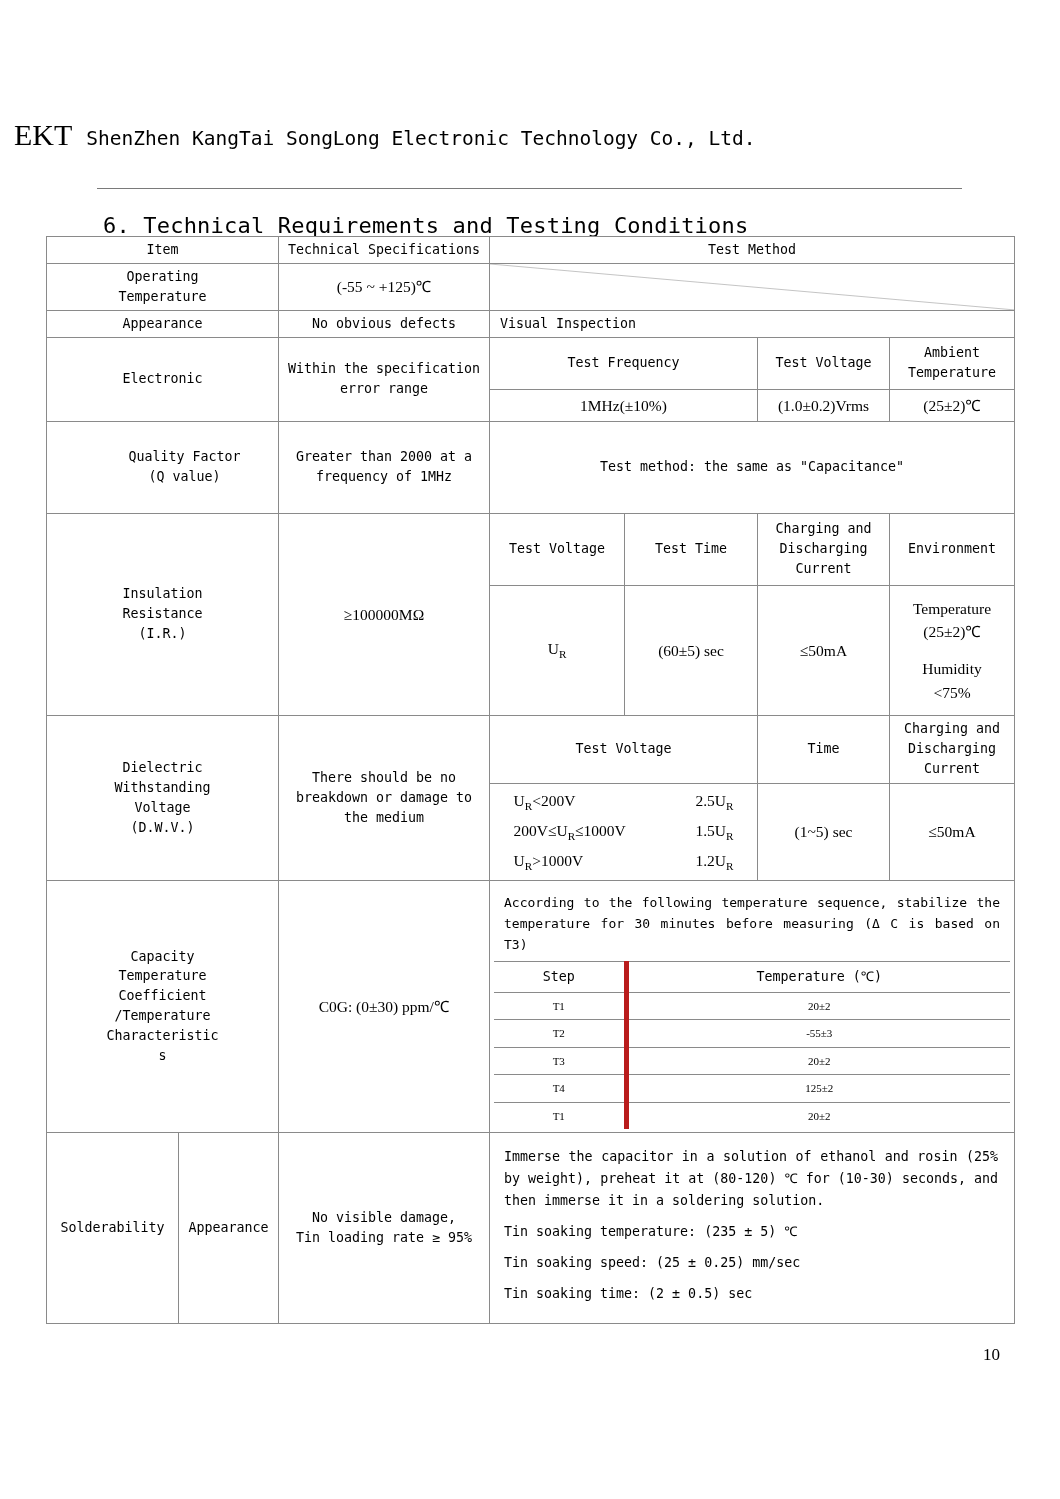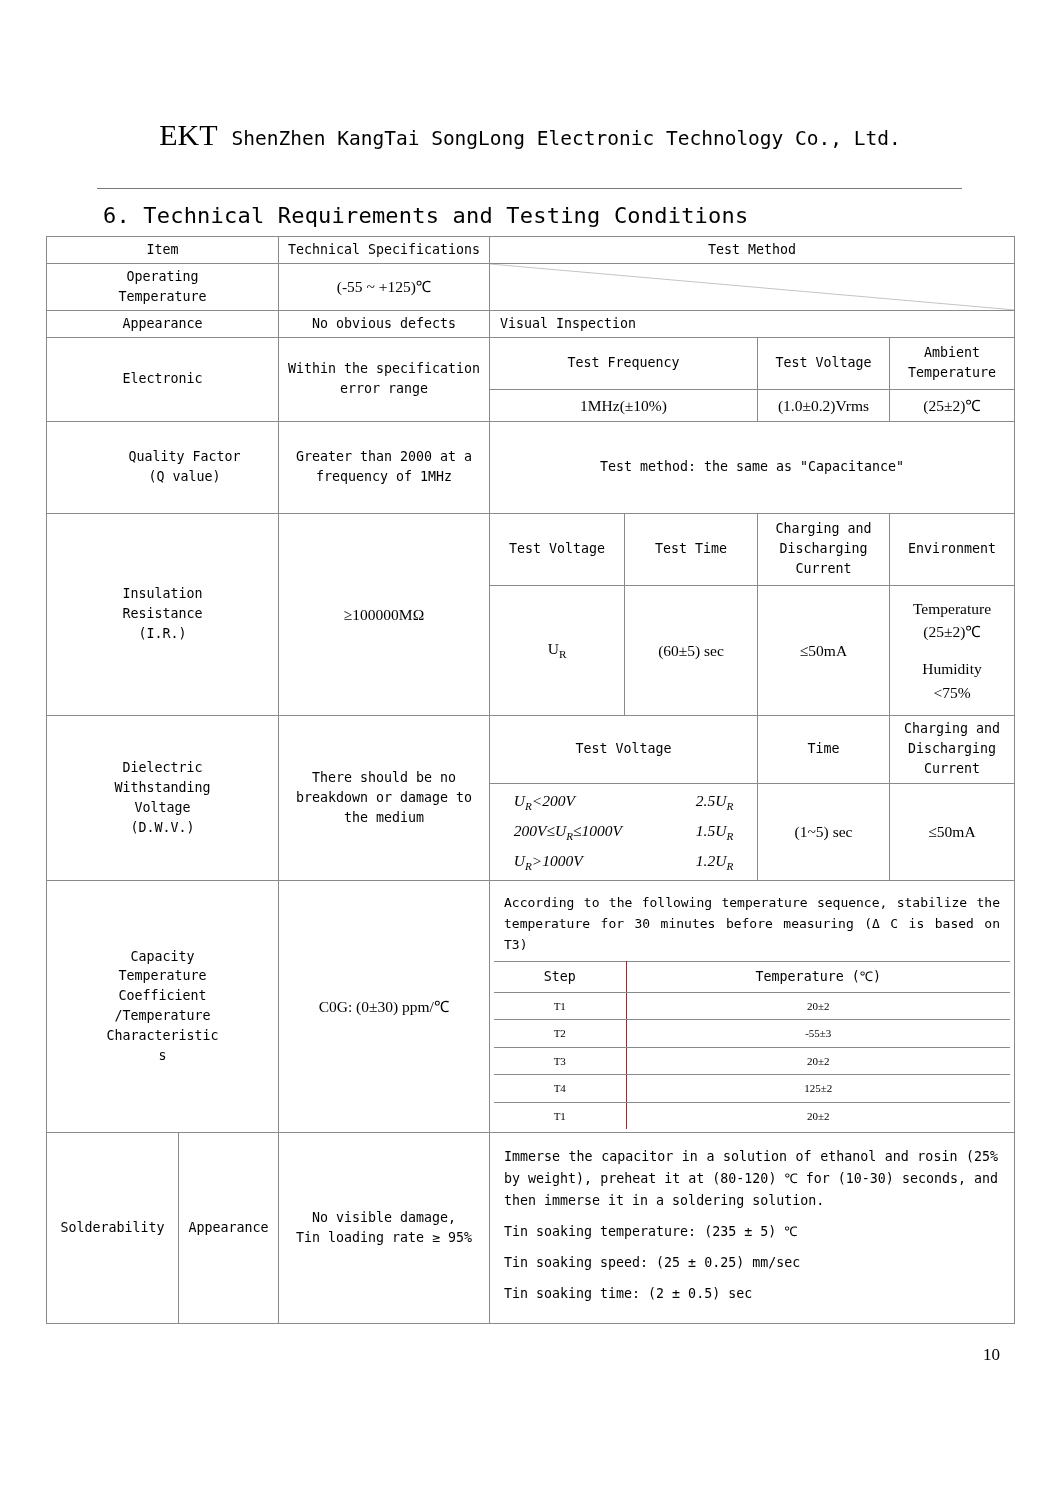--- a/index.html
+++ b/index.html
@@ -13,21 +13,21 @@
     position: relative;
     font-family: "Liberation Serif", serif;
     color: #000000;
   }
 
   
   .page-header {
     position: absolute;
     left: 0; top: 118px;
     width: 1060px;
-    text-align: center;
+    padding-left: 14px;
   }
   .brand-row {
     display: inline-block;
     white-space: nowrap;
   }
   .brand-mark {
     font-family: "Liberation Serif", serif;
     font-size: 30px;
     letter-spacing: 0px;
     vertical-align: baseline;
@@ -43,21 +43,21 @@
     position: absolute;
     left: 97px; top: 188px;
     width: 865px;
     height: 1px;
     background: #7a7a7a;
   }
 
   
   .section-title {
     position: absolute;
-    left: 103px; top: 203px;
+    left: 103px; top: 213px;
     font-family: "DejaVu Sans Mono", monospace;
     font-size: 22px;
     letter-spacing: 0.2px;
     white-space: nowrap;
   }
 
   
   .spec-table {
     position: absolute;
     left: 46px; top: 236px;
@@ -111,21 +111,21 @@
     border-collapse: collapse;
     table-layout: fixed;
   }
   .step-table td {
     border: 1px solid #8a8a8a;
     border-left: none;
     border-right: none;
     padding: 5px 4px;
     text-align: center;
   }
-  .step-table tr td:first-child { border-right: 1px solid #b91c1c; }
+  .step-table tr td:first-child { border-right: 5px solid #b91c1c; }
   .step-table tr:last-child td { border-bottom: none; }
   .step-head td { font-family: "DejaVu Sans Mono", monospace; font-size: 13.3px; }
   .step-val { font-family: Liberation Serif, serif; font-size: 11px; }
 
   
   .solder-block {
     text-align: left;
     padding: 10px 12px 10px 10px;
     line-height: 1.66;
     font-size: 13.3px;
@@ -276,21 +276,21 @@
     <td colspan="2" style="height:68px;">Test Voltage</td>
     <td>Time</td>
     <td>
       <span>Charging and</span><br>
       <span>Discharging</span><br>
       <span>Current</span>
     </td>
   </tr>
 
   <tr>
-    <td colspan="2" style="height:92px;font-style:italic;">
+    <td colspan="2" style="height:92px;">
       <span class="dwv-list">
         <span class="row"><span class="lhs"><span>U</span><sub>R</sub><span>&lt;200V</span></span><span><span>2.5U</span><sub>R</sub></span></span><br>
         <span class="row"><span class="lhs"><span>200V≤U</span><sub>R</sub><span>≤1000V</span></span><span><span>1.5U</span><sub>R</sub></span></span><br>
         <span class="row"><span class="lhs"><span>U</span><sub>R</sub><span>&gt;1000V</span></span><span><span>1.2U</span><sub>R</sub></span></span>
       </span>
     </td>
     <td class="serif">(1~5) sec</td>
     <td class="serif">≤50mA</td>
   </tr>
 

